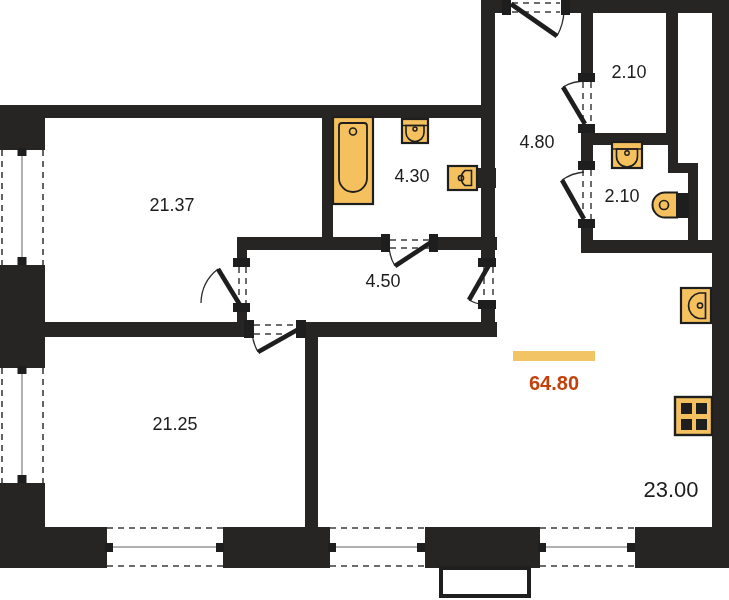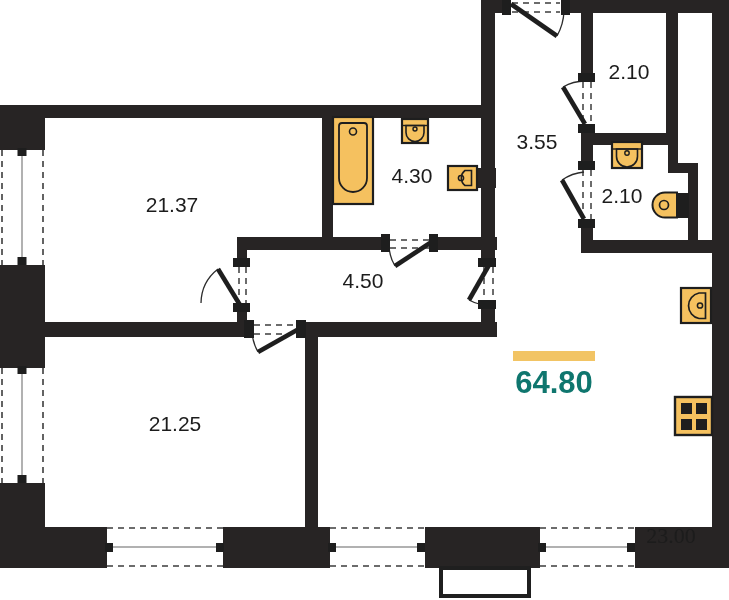--- a/index.html
+++ b/index.html
@@ -3,26 +3,26 @@
 <meta charset="utf-8">
 <style>
   html,body{margin:0;padding:0;background:#ffffff;}
   .stage{
     position:relative;width:729px;height:600px;background:#ffffff;
     font-family:"Liberation Sans", sans-serif;overflow:hidden;
   }
   .plan-svg{position:absolute;left:0;top:0;}
   .area-label{
     position:absolute;transform:translate(-50%,-50%);
-    font-size:21px;color:#1c1c1c;white-space:nowrap;user-select:none;
+    font-size:18px;color:#1c1c1c;white-space:nowrap;user-select:none;
   }
   .area-label.kitchen{font-size:22px;}
   .total-label{
     position:absolute;transform:translate(-50%,-50%);
-    font-size:31px;font-weight:bold;color:#0f766e;white-space:nowrap;
+    font-size:20px;font-weight:bold;color:#c2410c;white-space:nowrap;
   }
   .total-bar{
     position:absolute;left:513px;top:351px;width:82px;height:10px;
     background:#F2C464;
   }
 </style>
 </head>
 <body>
 
 <div class="stage">
@@ -224,23 +224,23 @@
       <rect x="681" y="403" width="11" height="11" fill="#1e1e1e"></rect>
       <rect x="696" y="403" width="11" height="11" fill="#1e1e1e"></rect>
       <rect x="681" y="419" width="11" height="11" fill="#1e1e1e"></rect>
       <rect x="696" y="419" width="11" height="11" fill="#1e1e1e"></rect>
     </g>
   </g>
 </svg>
 
   <div class="area-label" style="left:172px;top:205px;">21.37</div>
   <div class="area-label" style="left:175px;top:424px;">21.25</div>
-  <div class="area-label" style="left:363px;top:281px;">4.50</div>
+  <div class="area-label" style="left:383px;top:281px;">4.50</div>
   <div class="area-label" style="left:412px;top:176px;">4.30</div>
-  <div class="area-label" style="left:537px;top:142px;">3.55</div>
+  <div class="area-label" style="left:537px;top:142px;">4.80</div>
   <div class="area-label" style="left:629px;top:72px;">2.10</div>
   <div class="area-label" style="left:622px;top:196px;">2.10</div>
-  <div class="area-label kitchen" style="left:671px;top:536px;font-family:Liberation Serif, serif;">23.00</div>
+  <div class="area-label kitchen" style="left:671px;top:490px;">23.00</div>
 
   <div class="total-bar"></div>
   <div class="total-label" style="left:554px;top:383px;">64.80</div>
 
 </div>
 
 </body></html>

